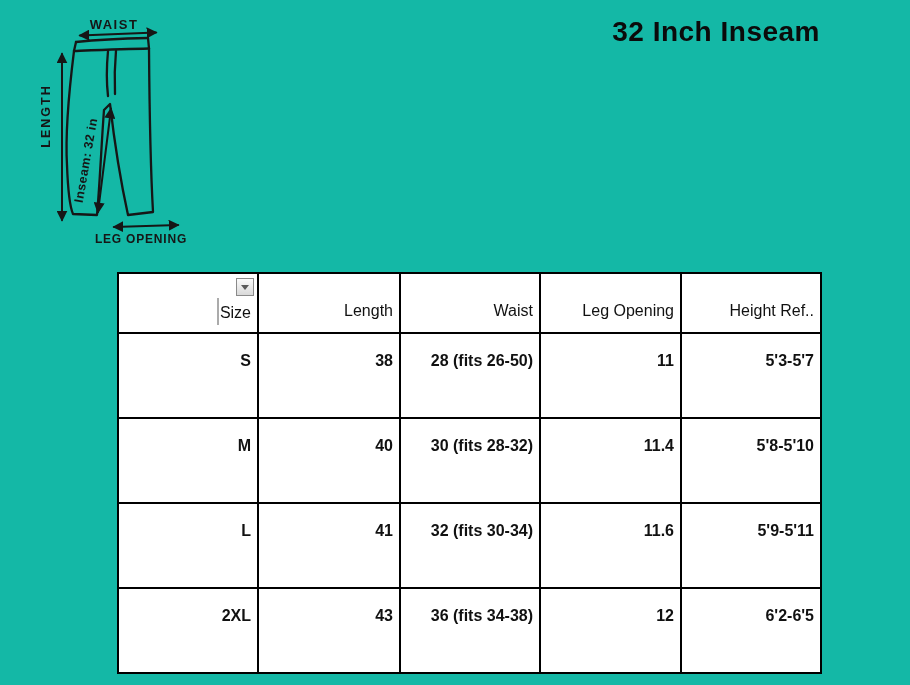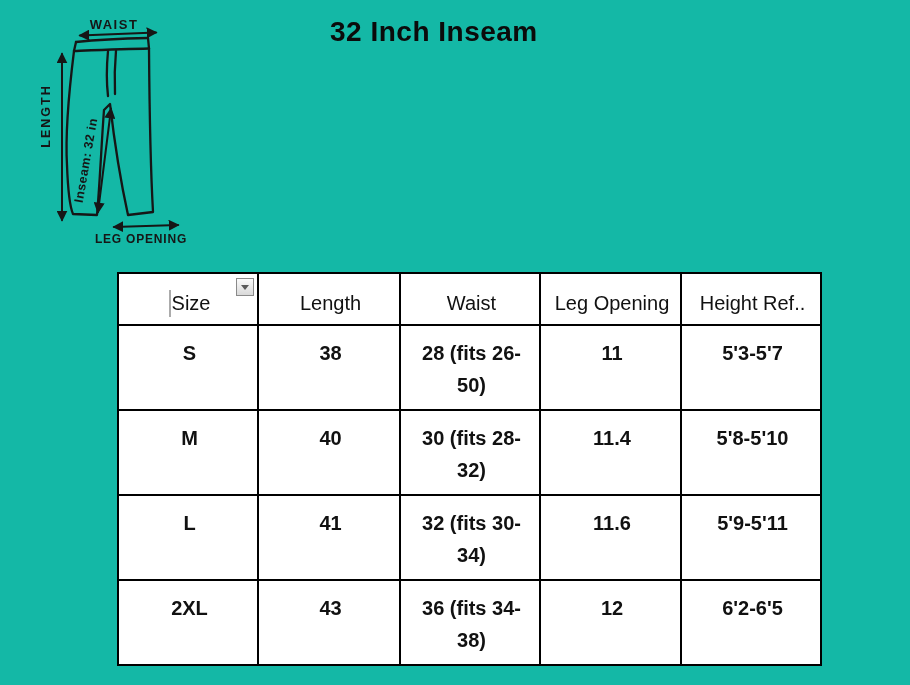--- a/index.html
+++ b/index.html
@@ -14,21 +14,21 @@
     position: relative;
     width: 910px; height: 685px;
     background: #14b8a6;
     overflow: hidden;
   }
 
   
   .heading {
     position: absolute;
     left: 330px; width: 490px;
-    text-align: left;
+    text-align: right;
     font-weight: bold;
     font-size: 28px;
     letter-spacing: 0.5px;
     color: #0b0b0b;
   }
   #main-title   { top: 16px; }
   #sub-title    { top: 86px; }
 
   
   #diagram {
@@ -55,23 +55,23 @@
     background: #fff;
   }
   .size-chart col.c0 { width: 140px; }
   .size-chart col.c1 { width: 142px; }
   .size-chart col.c2 { width: 140px; }
   .size-chart col.c3 { width: 141px; }
   .size-chart col.c4 { width: 140px; }
 
   .size-chart th, .size-chart td {
     border: 2px solid #000;
-    padding: 8px 6px 0 9px;
-    font-size: 20px;
-    text-align: center;
+    padding: 16px 6px 0 9px;
+    font-size: 16px;
+    text-align: right;
     overflow: hidden;
   }
   .size-chart th {
     height: 42px;
     font-weight: normal;
     vertical-align: middle;
     position: relative;
     white-space: nowrap;
   }
   .size-chart td {

